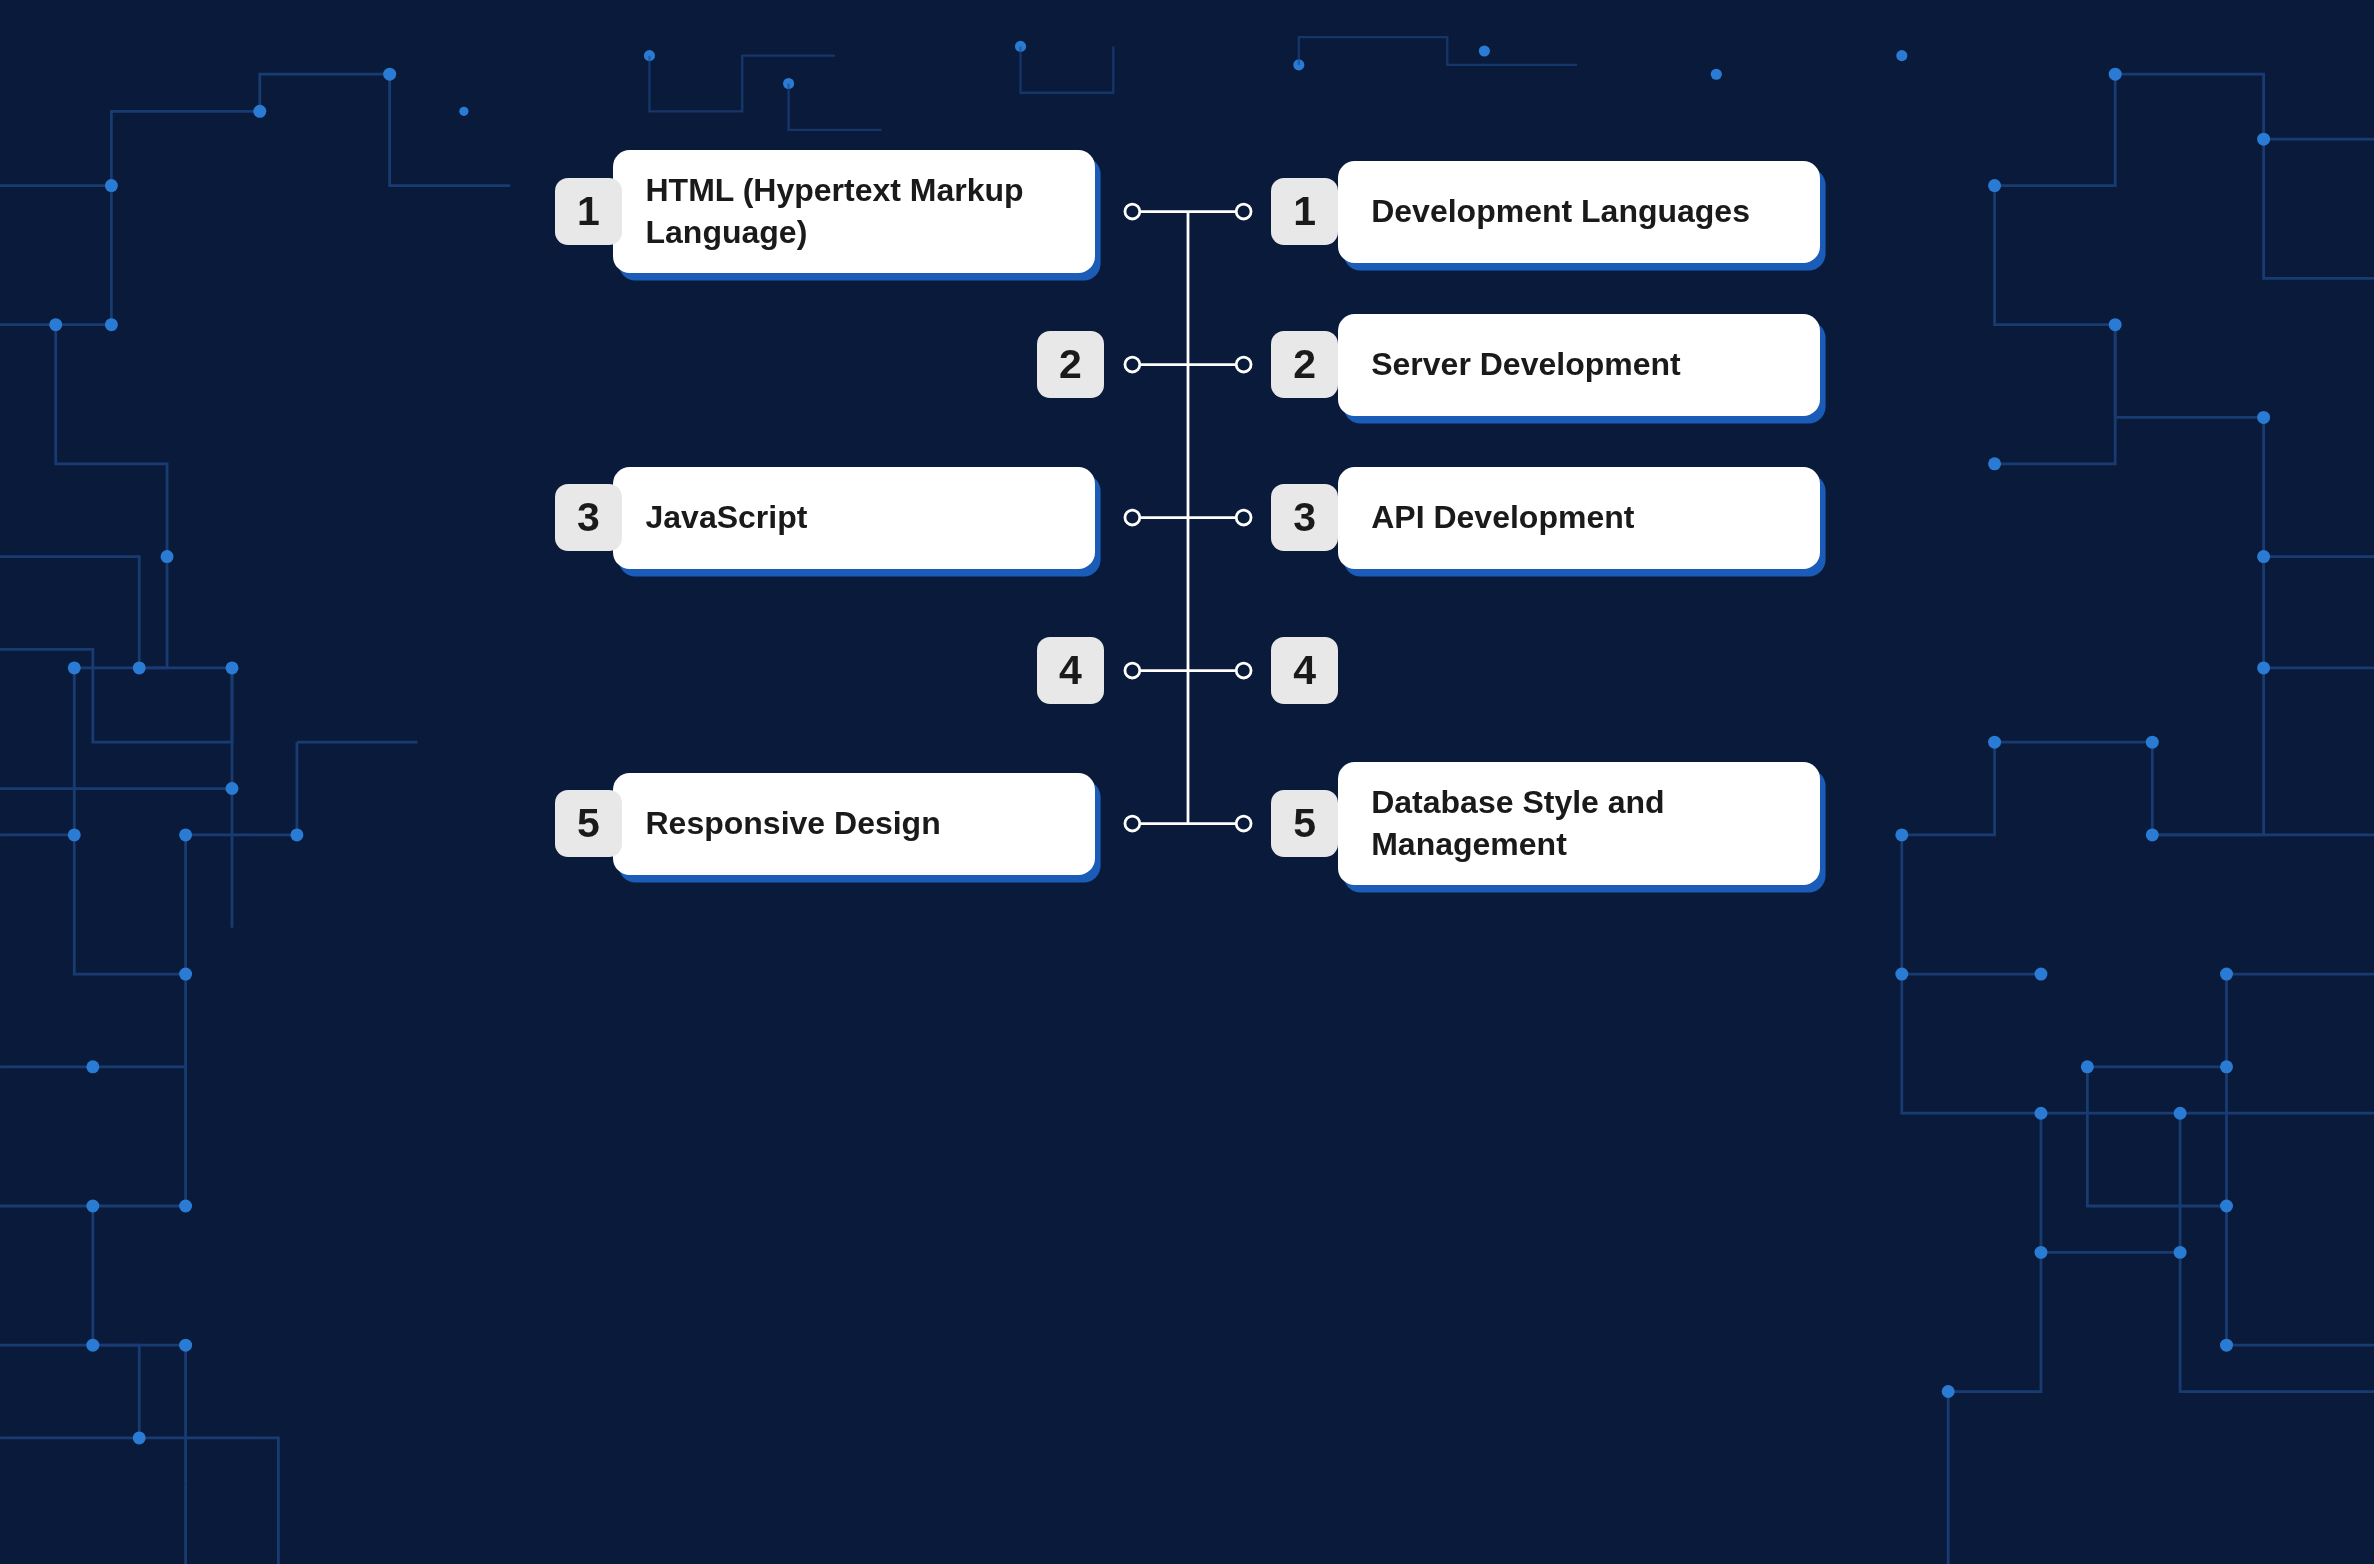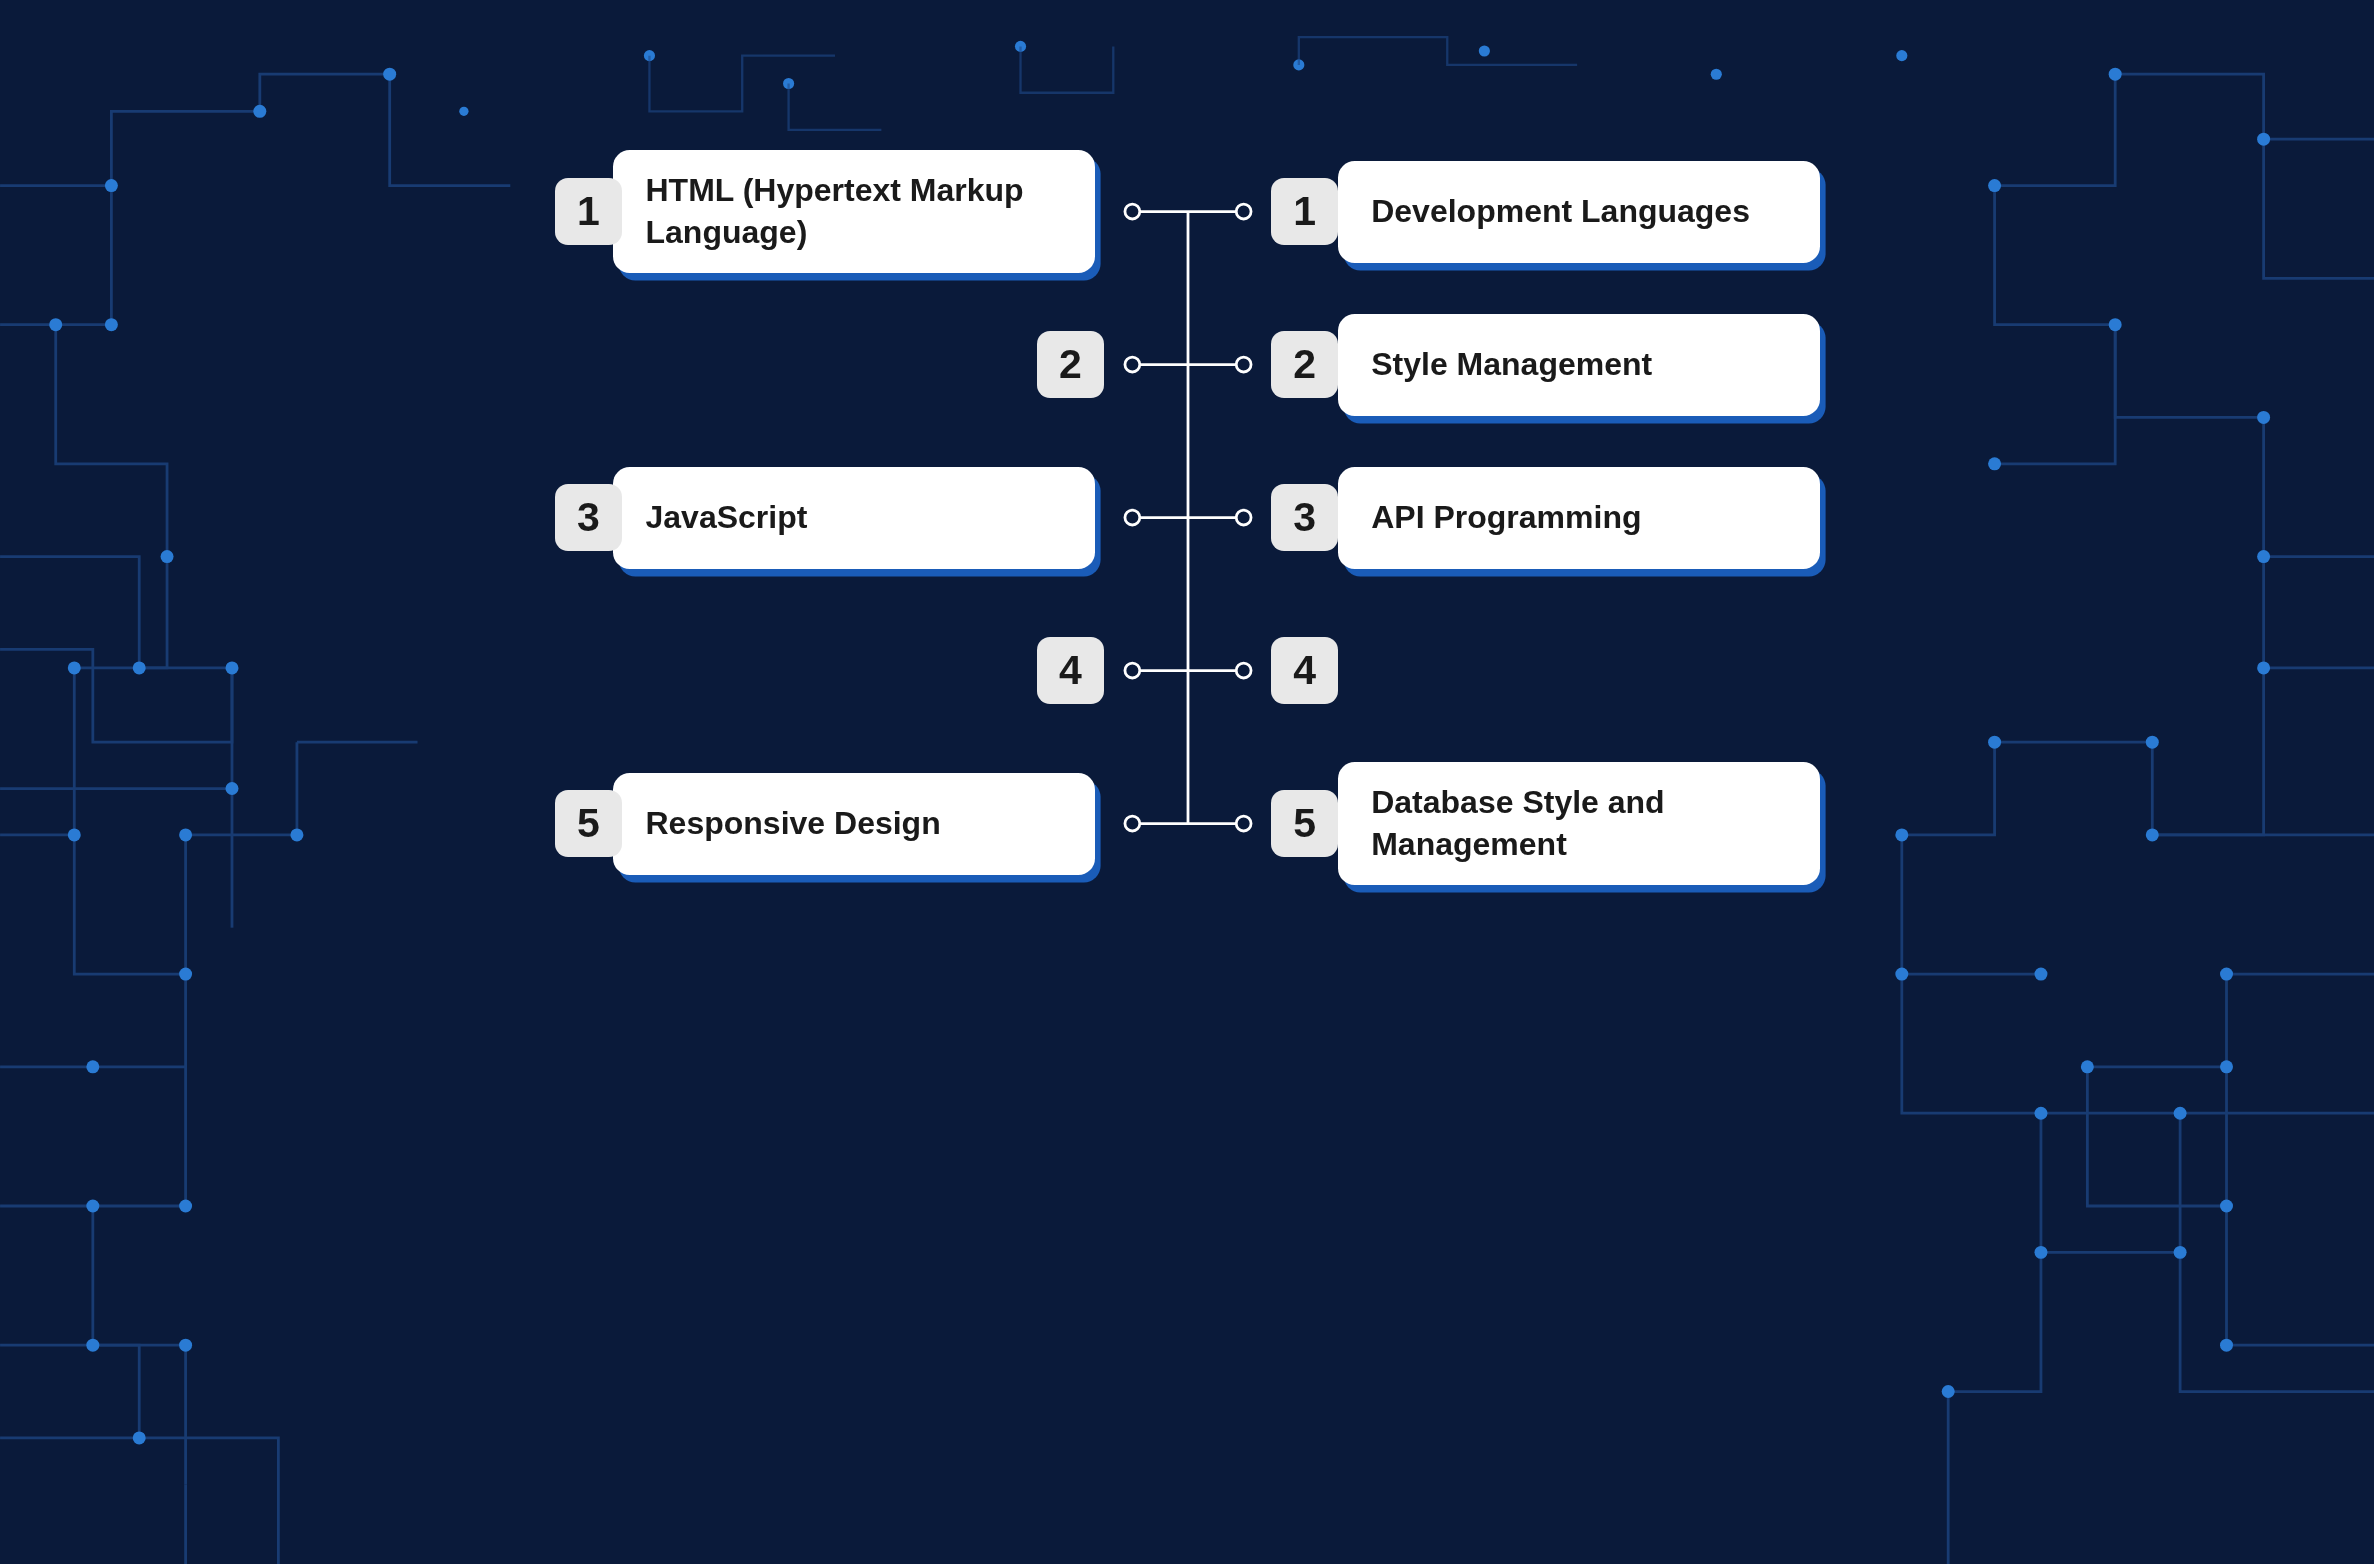--- a/index.html
+++ b/index.html
@@ -317,27 +317,27 @@
 
     <div class="skills-column right-column" id="right-col">
     <div class="skill-item">
     <div class="skill-card">
       <span class="skill-card-text">Development Languages</span>
     </div>
     <div class="number-badge">1</div>
   </div>
         <div class="skill-item">
     <div class="skill-card">
-      <span class="skill-card-text">Style Management</span>
+      <span class="skill-card-text">Server Development</span>
     </div>
     <div class="number-badge">2</div>
   </div>
         <div class="skill-item">
     <div class="skill-card">
-      <span class="skill-card-text">API Programming</span>
+      <span class="skill-card-text">API Development</span>
     </div>
     <div class="number-badge">3</div>
   </div>
         <div class="skill-item">
     <div class="number-badge">4</div>
   </div>
         <div class="skill-item">
     <div class="skill-card">
       <span class="skill-card-text">Database Style and Management</span>
     </div>

